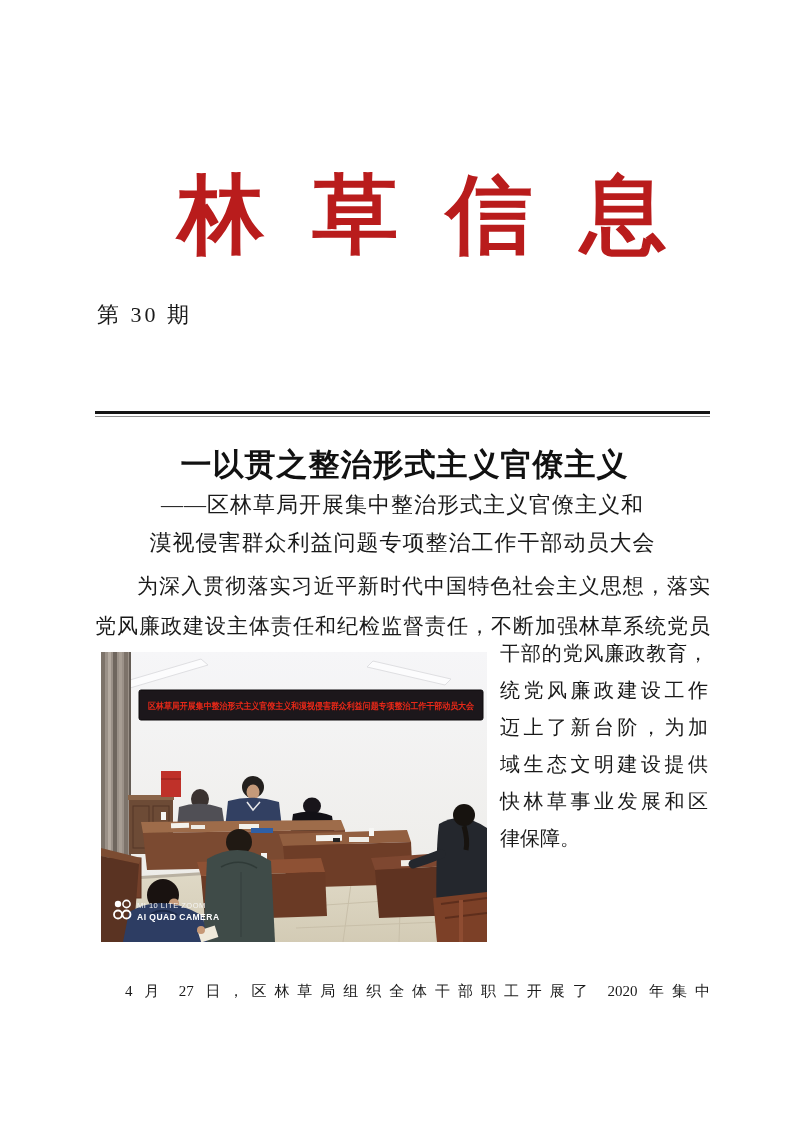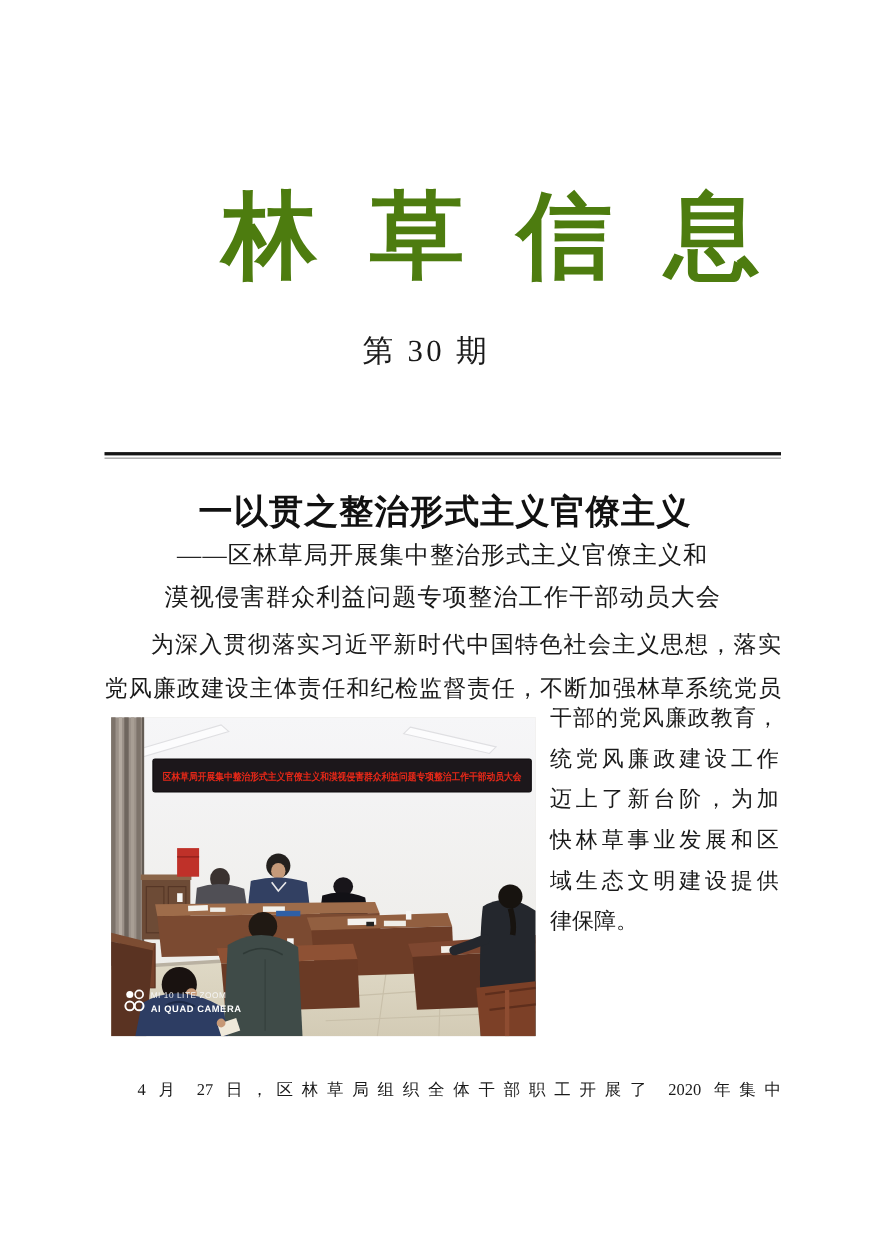--- a/index.html
+++ b/index.html
@@ -8,22 +8,22 @@
     background:#ffffff;overflow:hidden;
     font-family:"Liberation Serif","DejaVu Serif",serif;
     color:#1a1a1a;
   }
   .abs{position:absolute;}
   .masthead-title{
     left:178px;top:172px;font-size:86px;line-height:1;
     letter-spacing:0.56em;white-space:nowrap;font-weight:bold;
     color:#f40000;
   }
-  .issue{left:80px;top:300px;width:615px;text-align:center;
-    font-size:28px;letter-spacing:3px;}
+  .issue{left:97px;top:300px;width:615px;
+    font-size:22px;letter-spacing:3px;}
   .pubrow{left:95px;top:378px;width:615px;display:flex;
     justify-content:space-between;font-size:21px;letter-spacing:4px;}
   .rule{left:95px;top:411px;width:615px;height:2px;
     border-top:3px solid #151515;border-bottom:1px solid #8f8f8f;}
   .headline{left:95px;top:442px;width:615px;margin:2px;text-align:center;
     font-size:31px;font-weight:900;letter-spacing:1px;color:#111;}
   .sub{left:95px;width:615px;text-align:center;font-size:22px;letter-spacing:1px;}
   .sub1{top:490px;}
   .sub2{top:528px;}
   .para1{left:95px;top:566px;width:615px;font-size:21px;line-height:40px;}
@@ -33,21 +33,21 @@
   .photo svg{display:block;}
   .sidecol{left:500px;top:635px;width:208px;font-size:20px;line-height:37px;}
   .plainline{text-align:left;}
   .para2{left:95px;top:976px;width:615px;font-size:15px;line-height:30px;}
 </style>
 </head>
 <body>
 
 <div class="page">
 
-  <div class="abs masthead-title" style="color: #4d7c0f; margin-left: 24px;">林草信息</div>
+  <div class="abs masthead-title" style="color: #b91c1c;">林草信息</div>
 
   <div class="abs issue">第 30 期</div>
 
 
   <div class="abs rule"></div>
 
   <h1 class="abs headline">一以贯之整治形式主义官僚主义</h1>
 
   <div class="abs sub sub1">——区林草局开展集中整治形式主义官僚主义和</div>
   <div class="abs sub sub2">漠视侵害群众利益问题专项整治工作干部动员大会</div>
@@ -197,20 +197,20 @@
         <text x="36" y="255.5" font-size="7.5" fill="#f5f5f5" letter-spacing="0.5" font-family="Liberation Sans, sans-serif">MI 10 LITE ZOOM</text>
         <text x="36" y="268" font-size="8.5" font-weight="bold" fill="#ffffff" letter-spacing="0.5" font-family="Liberation Sans, sans-serif">AI QUAD CAMERA</text>
       </g>
     </svg>
   </div>
 
   <div class="abs sidecol">
     <div class="jline">干部的党风廉政教育，</div>
     <div class="jline">统党风廉政建设工作</div>
     <div class="jline">迈上了新台阶，为加</div>
+    <div class="jline">域生态文明建设提供</div>
     <div class="jline">快林草事业发展和区</div>
-    <div class="jline">域生态文明建设提供</div>
     <div class="plainline">律保障。</div>
   </div>
 
   <div class="abs para2 jline indent">4 月 27 日，区林草局组织全体干部职工开展了 2020 年集中</div>
 
 </div>
 
 </body></html>

